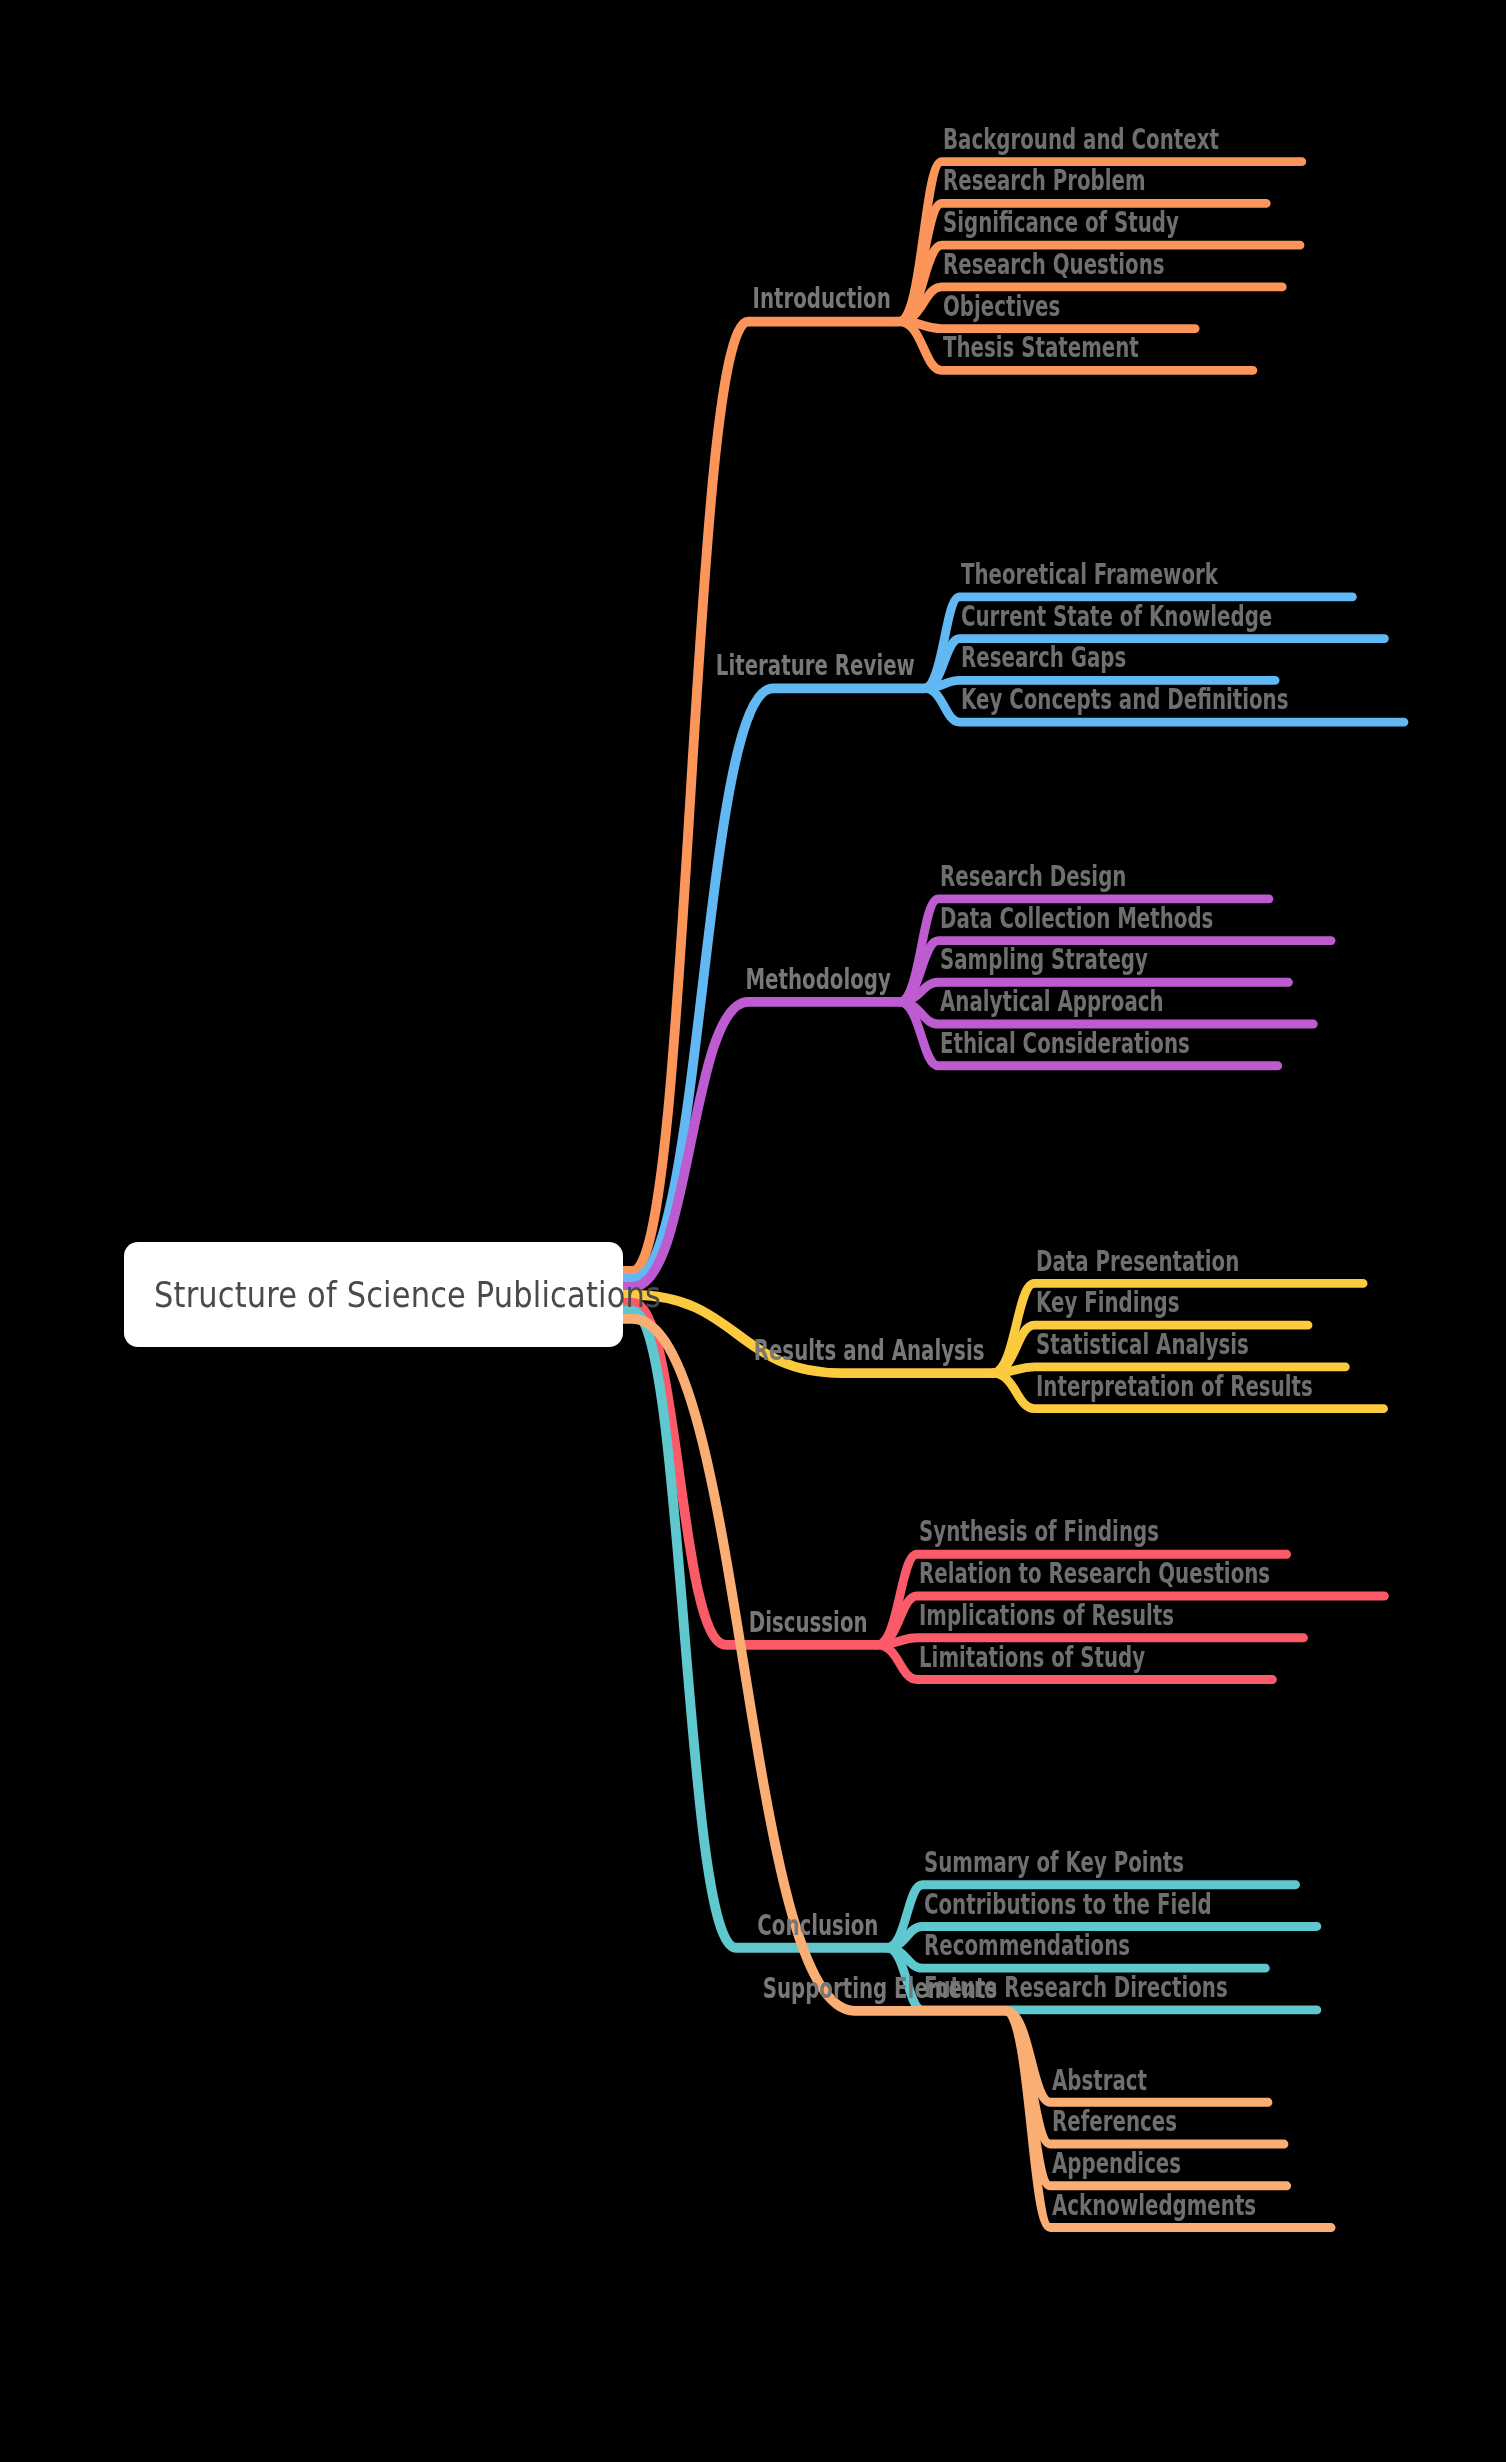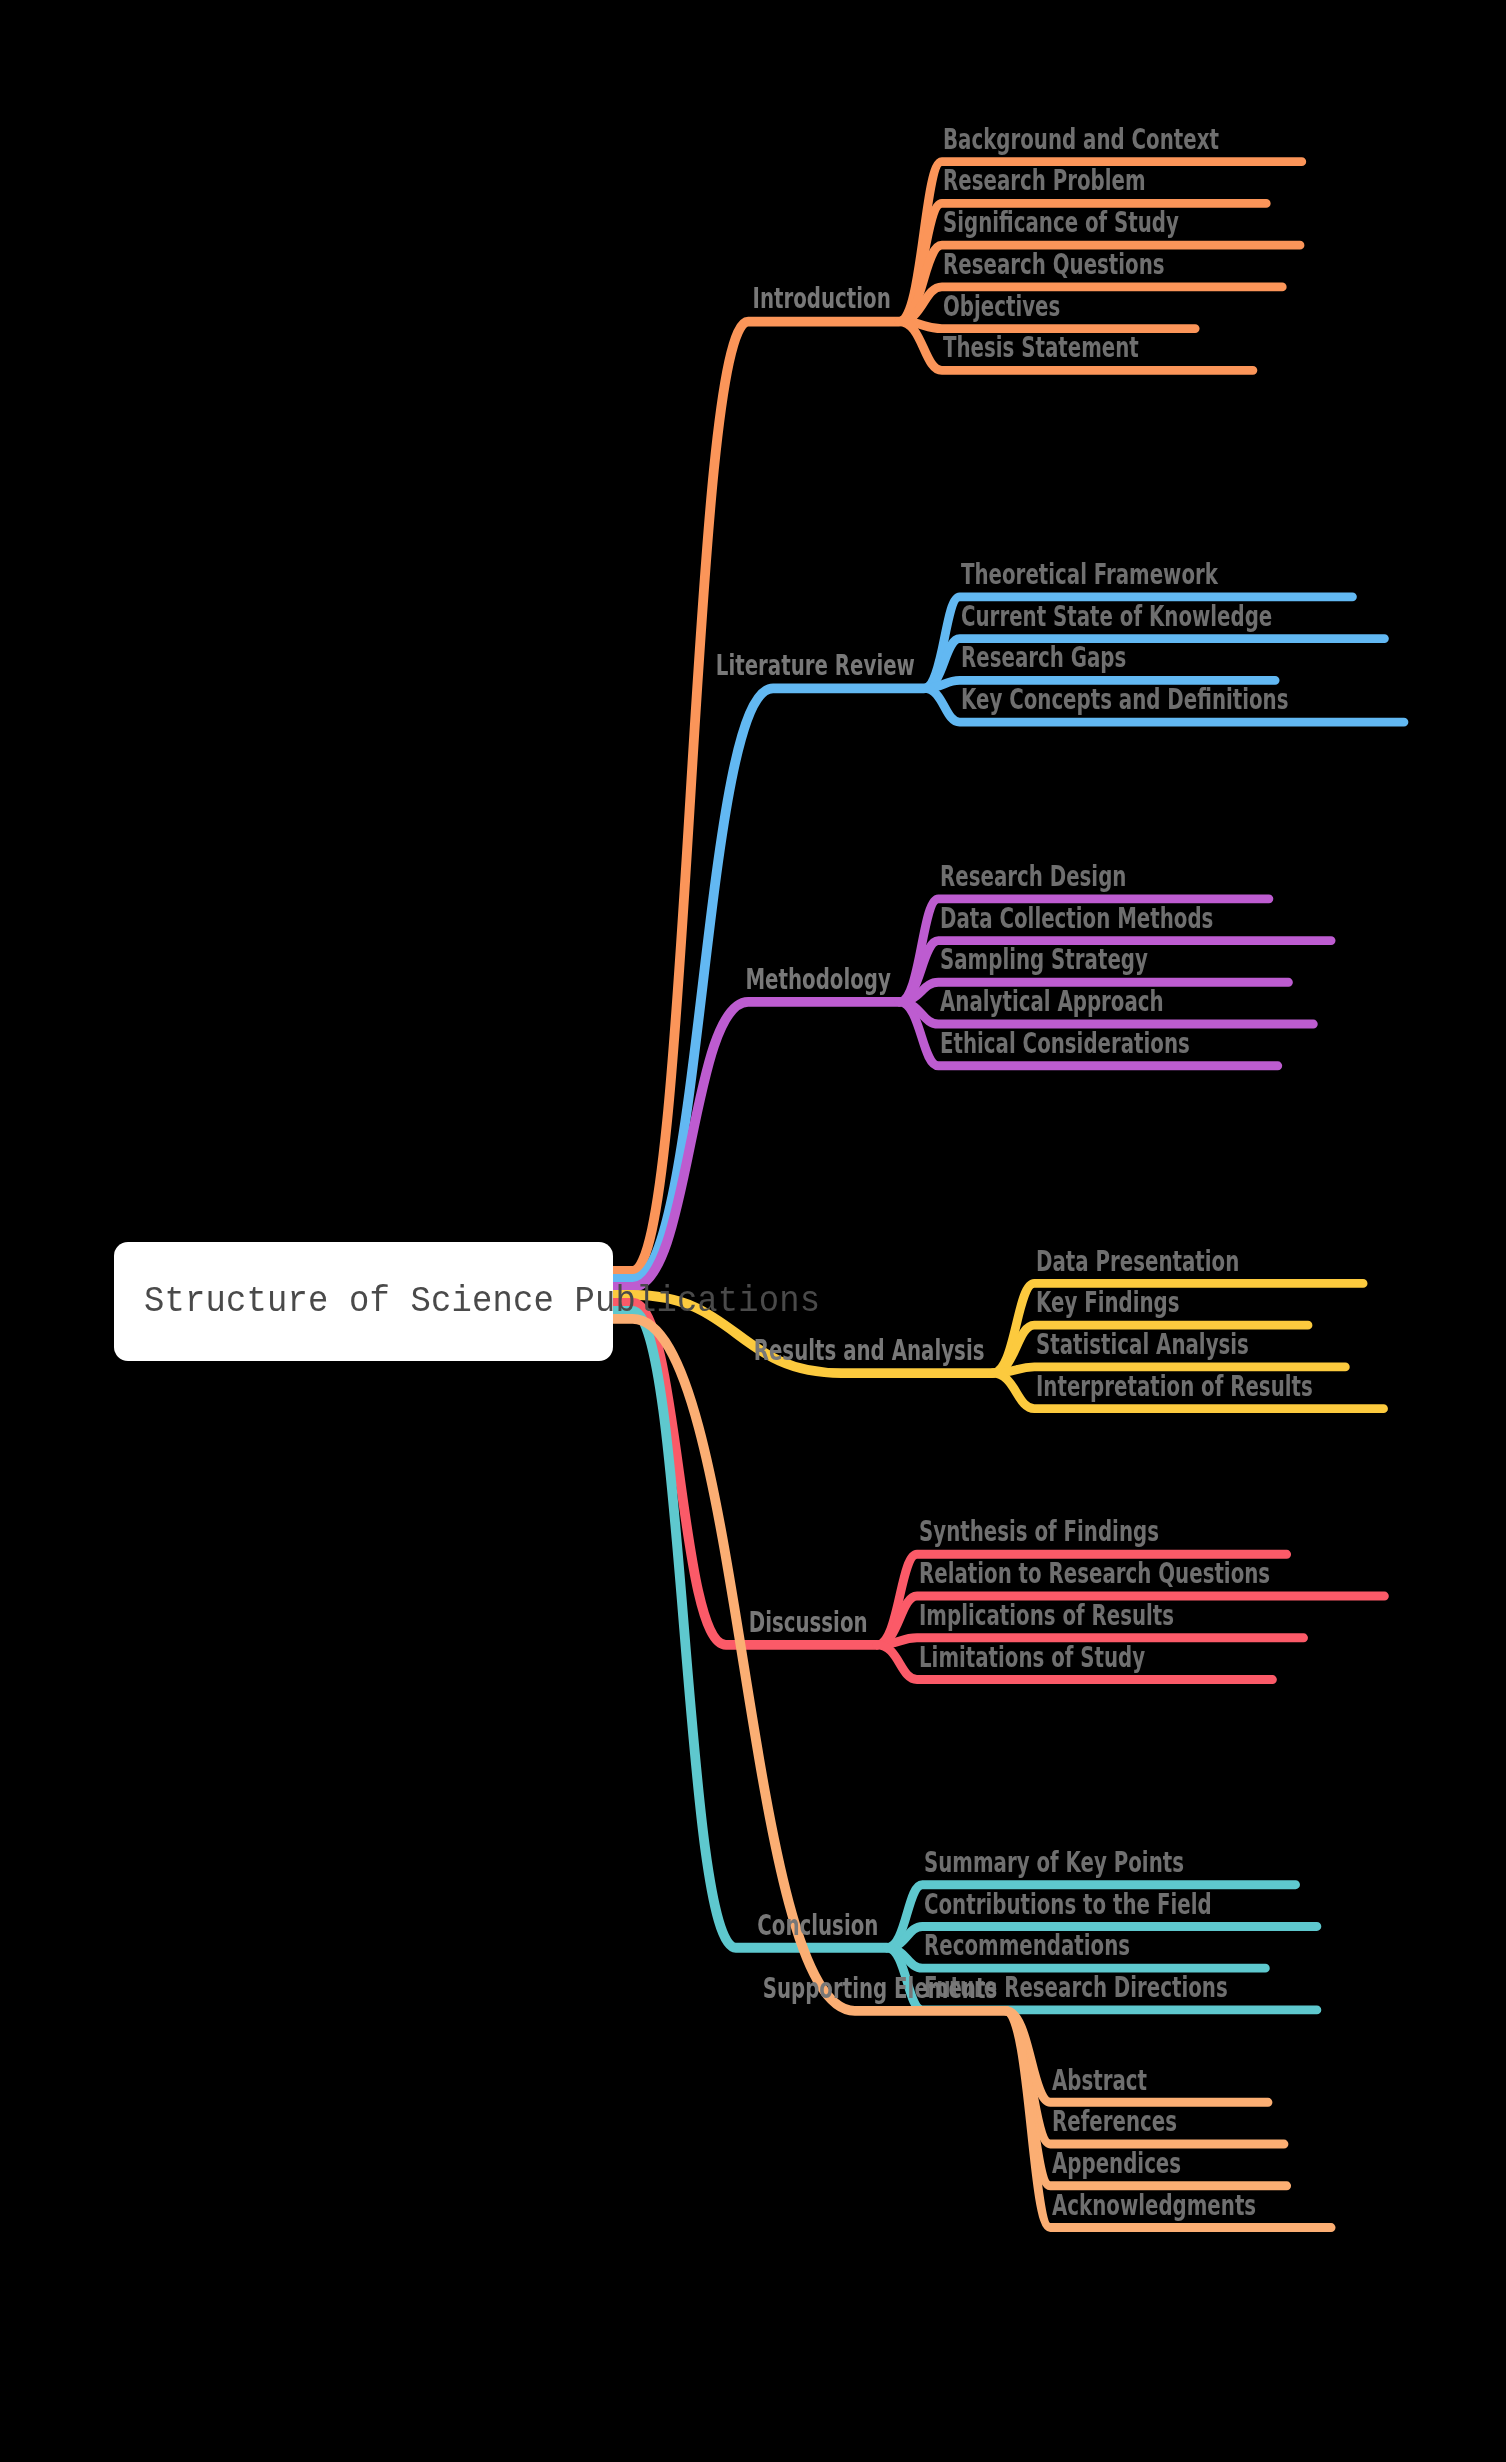--- a/index.html
+++ b/index.html
@@ -105,21 +105,21 @@
       <path d="M 998 2193 C 1020 2193 1021.2 2169 1038 2169 L 1482 2169" stroke="#5EC8CE" stroke-width="10"></path>
       <path d="M 998 2193 C 1020 2193 1021.2 2216 1038 2216 L 1424 2216" stroke="#5EC8CE" stroke-width="10"></path>
       <path d="M 998 2193 C 1020 2193 1021.2 2263 1038 2263 L 1482 2263" stroke="#5EC8CE" stroke-width="10"></path>
       <path d="M 660 1485 L 712 1485 C 837 1485 837 2264 962 2264 L 1132 2264" stroke="#FBAE73" stroke-width="11"></path>
       <path d="M 1132 2264 C 1159.5 2264 1161 2367 1182 2367 L 1427 2367" stroke="#FBAE73" stroke-width="10"></path>
       <path d="M 1132 2264 C 1159.5 2264 1161 2414 1182 2414 L 1445 2414" stroke="#FBAE73" stroke-width="10"></path>
       <path d="M 1132 2264 C 1159.5 2264 1161 2461 1182 2461 L 1448 2461" stroke="#FBAE73" stroke-width="10"></path>
       <path d="M 1132 2264 C 1159.5 2264 1161 2508 1182 2508 L 1498 2508" stroke="#FBAE73" stroke-width="10"></path>
     </svg>
 
-  <div class="root-node" style="left:114px; top:1242px; width:499px; height:119px;font-family:Liberation Mono, monospace;">
+  <div class="root-node" style="left:124px; top:1242px; width:499px; height:105px;">
     <span class="root-label">Structure of Science Publications</span>
   </div>
 
   <div id="labels">
       <div class="leaf-label" style="left: 943px; top: 123px;">Background and Context</div>
       <div class="leaf-label" style="left: 943px; top: 164px;">Research Problem</div>
       <div class="leaf-label" style="left: 943px; top: 206px;">Significance of Study</div>
       <div class="leaf-label" style="left: 943px; top: 248px;">Research Questions</div>
       <div class="leaf-label" style="left: 943px; top: 290px;">Objectives</div>
       <div class="leaf-label" style="left: 943px; top: 331px;">Thesis Statement</div>

